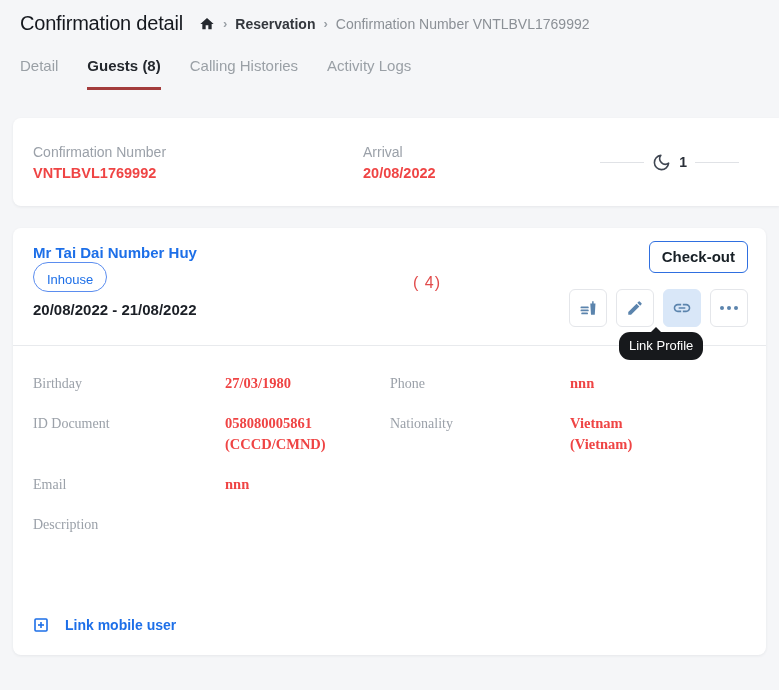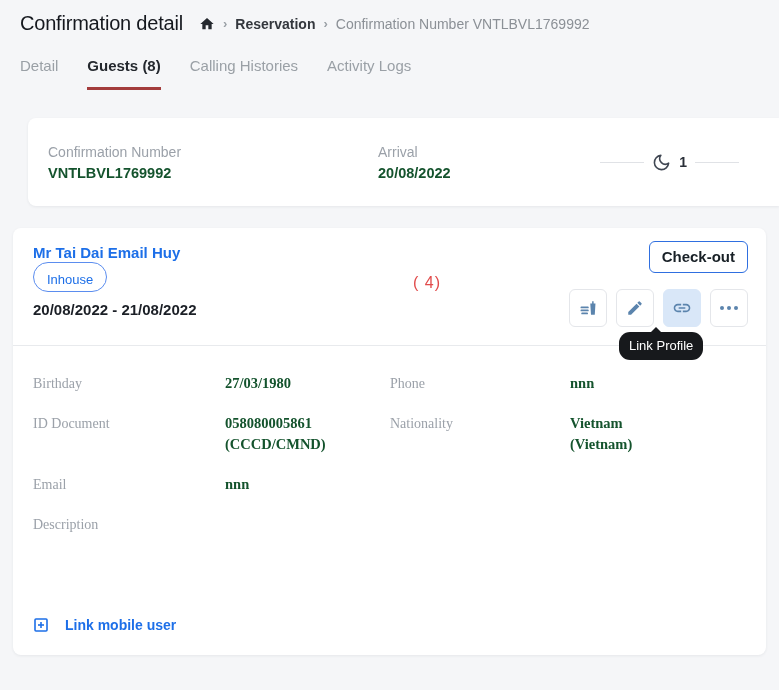--- a/index.html
+++ b/index.html
@@ -41,27 +41,27 @@
     color:#24282e; font-weight:700;
     border-bottom-color:#a33c3c;
   }
   
   .card {
     background:#ffffff;
     border-radius:8px;
     box-shadow:0 1px 3px rgba(30,40,60,0.07);
   }
   .summary-card {
-    position:absolute; left:28px; right:0; top:118px; height:88px;
+    position:absolute; left:13px; right:0; top:118px; height:88px;
     border-radius:8px 0 0 8px;
     display:flex; align-items:center;
     padding:0 20px;
   }
   .field-label { font-size:14px; color:#9ba1a9; }
-  .field-value { font-size:14.5px; font-weight:700; color:#14532d; margin-top:5px; }
+  .field-value { font-size:14.5px; font-weight:700; color:#ef4444; margin-top:5px; }
   .summary-col1 { width:330px; }
   .summary-col2 { flex:1; }
   .nights {
     display:flex; align-items:center; gap:8px;
     margin-right:20px;
   }
   .dash { width:44px; height:1px; background:#e0e2e6; display:inline-block; }
   .nights-value { font-size:14px; font-weight:700; color:#2a2f38; }
   
   .guest-card {
@@ -178,21 +178,21 @@
           <path d="M21 12.79A9 9 0 1 1 11.21 3 7 7 0 0 0 21 12.79z"></path>
         </svg>
     </span>
     <span class="nights-value">1</span>
     <span class="dash"></span>
   </div>
 </div>
 
 <div class="card guest-card">
   <div class="guest-header">
-    <div class="guest-name">Mr Tai Dai Email Huy</div>
+    <div class="guest-name">Mr Tai Dai Number Huy</div>
     <div><span class="status-badge">Inhouse</span></div>
     <div class="stay-dates">20/08/2022 - 21/08/2022</div>
     <div class="red-annotation">( 4)</div>
 
     <div class="guest-actions">
       <button class="checkout-btn">Check-out</button>
       <div class="icon-row">
         <button class="icon-btn">
           <span style="display:flex;">
             <svg width="18" height="18" viewBox="0 0 24 24" fill="#5b84ad">

